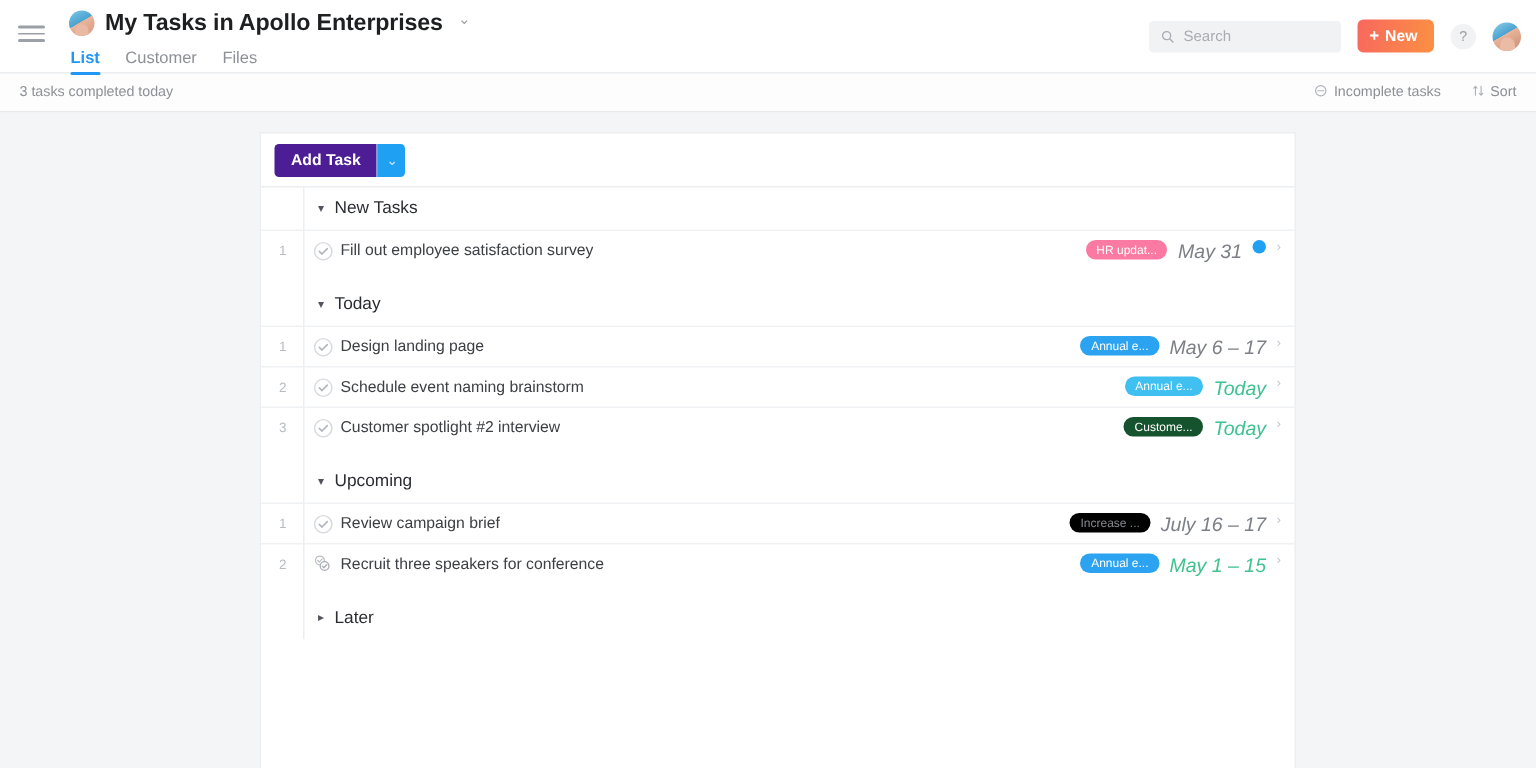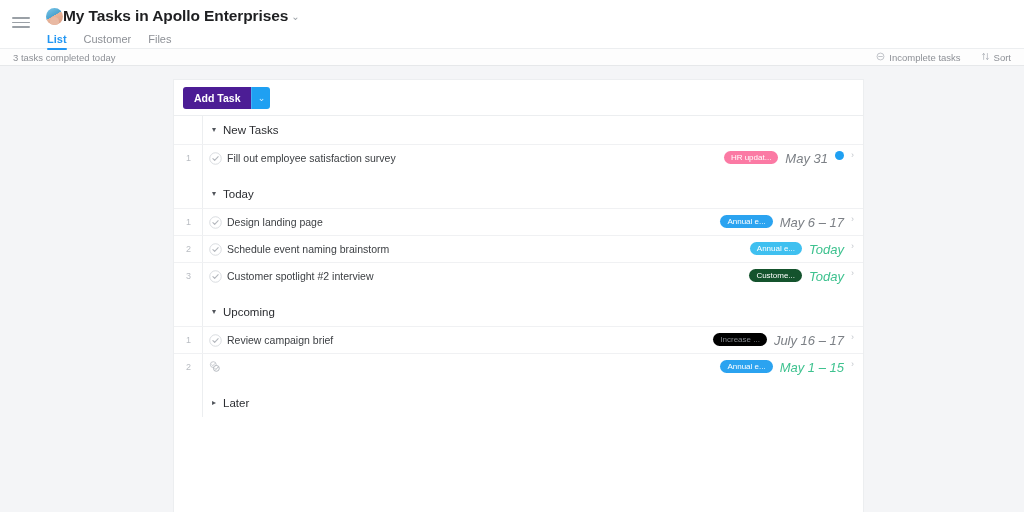--- a/index.html
+++ b/index.html
@@ -17,21 +17,21 @@
     display:flex; align-items:flex-start;
     position:relative;
   }
   .hamburger{
     width:18px; margin:17px 0 0 12px;
     display:flex; flex-direction:column; gap:3px; cursor:pointer;
   }
   .hamburger span{ display:block; height:1.5px; background:#9aa0a6; border-radius:1px;}
 
   .title-block{ margin-left:16px; padding-top:7px; }
-  .title-row{ display:flex; align-items:center; }
+  .title-row{ display:flex; align-items:flex-start; gap:7px; }
   .proj-avatar{
     width:17px; height:17px; border-radius:50%;
     background:linear-gradient(150deg,#7fc8e8 0%,#4aa3d0 45%,#e8b49a 46%,#d89a80 100%);
     flex:none; overflow:hidden; position:relative;
   }
   .proj-avatar::after{
     content:""; position:absolute; left:4px; top:9px;
     width:9px; height:9px; border-radius:50% 50% 0 0; background:#e9b9a3;
   }
   .page-title{
@@ -84,21 +84,21 @@
     background:linear-gradient(150deg,#8fd0ea 0%,#4aa3d0 42%,#e8b49a 43%,#c98a73 100%);
     cursor:pointer; position:relative; overflow:hidden;
   }
   .user-avatar::after{
     content:""; position:absolute; left:4.5px; top:10px;
     width:10px; height:10px; border-radius:50% 50% 0 0; background:#eabba5;
   }
 
   
   .subbar{
-    height:18px; background:#fdfdfd;
+    height:27px; background:#fdfdfd;
     border-top:1px solid #eceef0; border-bottom:1px solid #e6e8ea;
     display:flex; align-items:center; padding:0 13px;
   }
   .completed-text{ font-size:9.5px; color:#8d9096; }
   .subbar-right{ margin-left:auto; display:flex; align-items:center; gap:20px; }
   .subbar-btn{
     display:flex; align-items:flex-start; gap:4px;
     font-size:9.5px; color:#8d9096; cursor:pointer; white-space:nowrap;
   }
 
@@ -187,20 +187,35 @@
       <div class="page-title">My Tasks in Apollo Enterprises</div>
       <span class="title-caret">⌄</span>
     </div>
     <div class="tabs">
       <div class="tab active">List</div>
       <div class="tab">Customer</div>
       <div class="tab">Files</div>
     </div>
   </div>
 
+  <div class="top-right">
+    <div class="search-box">
+      <svg width="9" height="9" viewBox="0 0 12 12">
+        <circle cx="5" cy="5" r="3.6" fill="none" stroke="#a8acb3" stroke-width="1.2"></circle>
+        <line x1="7.7" y1="7.7" x2="10.6" y2="10.6" stroke="#a8acb3" stroke-width="1.2" stroke-linecap="round"></line>
+      </svg>
+      <input type="text" placeholder="Search" style="">
+    </div>
+    <button class="new-btn">
+      <span class="new-plus">+</span>
+      <span>New</span>
+    </button>
+    <div class="help-circle">?</div>
+    <div class="user-avatar"></div>
+  </div>
 </div>
 
 <div class="subbar">
   <div class="completed-text">3 tasks completed today</div>
   <div class="subbar-right">
     <div class="subbar-btn">
       <svg width="9" height="9" viewBox="0 0 12 12">
         <circle cx="6" cy="6" r="4.6" fill="none" stroke="#aeb2b8" stroke-width="1"></circle>
         <line x1="3" y1="6" x2="9" y2="6" stroke="#aeb2b8" stroke-width="1"></line>
       </svg>
@@ -337,20 +352,21 @@
         <div class="task-row">
           <div class="row-num">2</div>
           <div class="check-icon">
             <svg width="14" height="12" viewBox="0 0 16 14">
               <circle cx="6" cy="4.2" r="3.4" fill="#fff" stroke="#bcc0c6" stroke-width="1"></circle>
               <path d="M4.3 4.3 L5.5 5.5 L7.8 3" fill="none" stroke="#bcc0c6" stroke-width="1" stroke-linecap="round" stroke-linejoin="round"></path>
               <circle cx="9.6" cy="8.6" r="3.4" fill="#fff" stroke="#a9adb4" stroke-width="1"></circle>
               <path d="M7.9 8.7 L9.1 9.9 L11.4 7.4" fill="none" stroke="#a9adb4" stroke-width="1" stroke-linecap="round" stroke-linejoin="round"></path>
             </svg>
           </div>
+          <div class="task-name">Recruit three speakers for conference</div>
           <div class="row-right">
             <div class="tag" style="background:#2ba3f0">Annual e...</div>
             <div class="due green">May 1 – 15</div>
             <div class="row-chevron">›</div>
           </div>
         </div>
       </div>
 
       <div class="spacer-row"></div>
 

